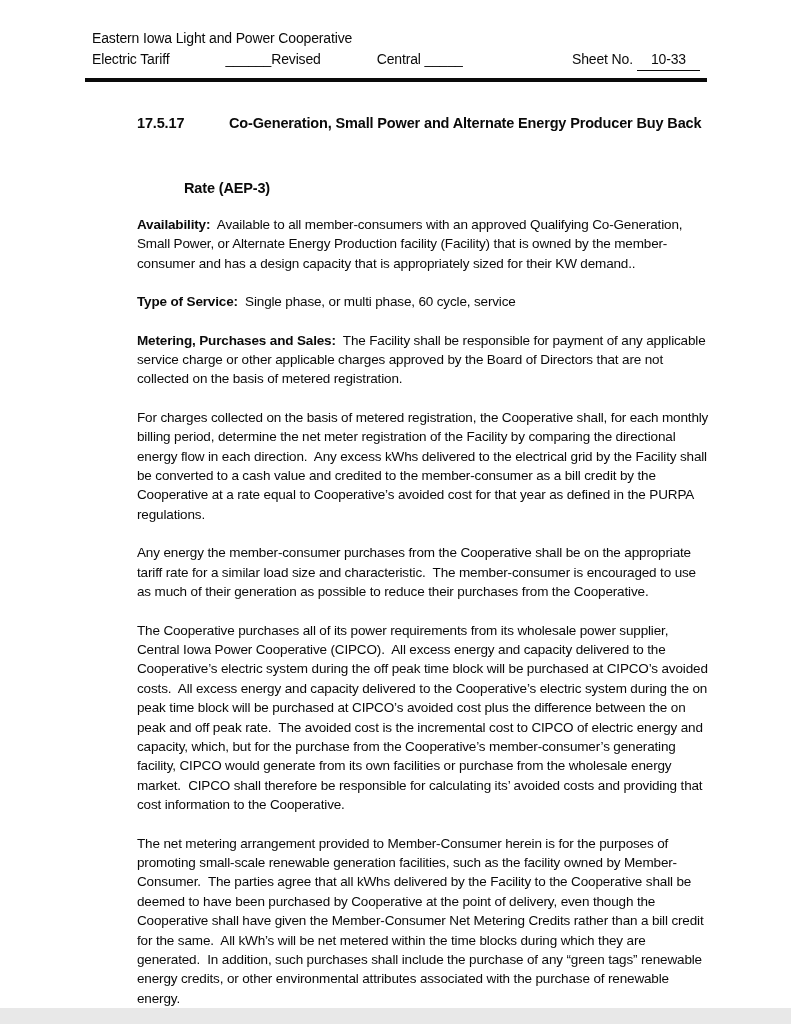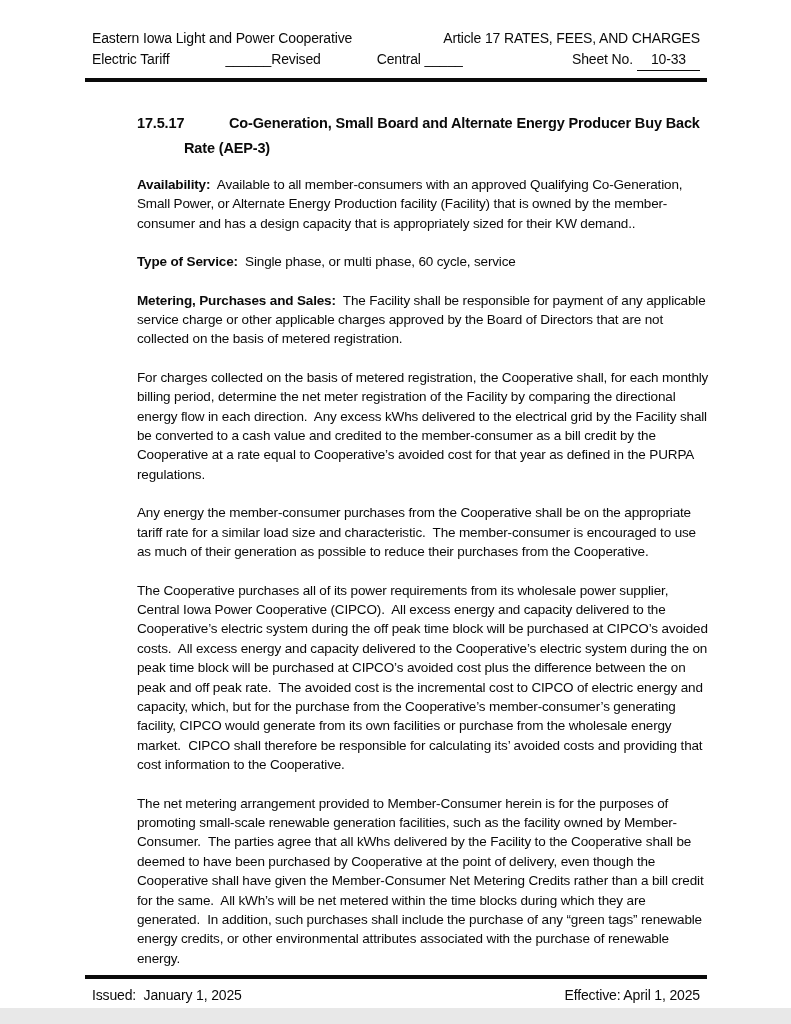--- a/index.html
+++ b/index.html
@@ -32,21 +32,21 @@
   }
   .rule {
     height: 4px;
     background: #0a0a0a;
     margin: 7px -7px 0 -7px;
   }
   
   .content { margin-left: 45px; width: 573px; }
   .heading { margin-top: 29px; font-weight: bold; font-size: 14.5px; line-height: 25px; }
   .heading .sec-num { display: inline-block; width: 92px; }
-  .heading-line2 { margin-left: 47px; }
+  .heading-line2 { margin-left: 47px; margin-top: 40px; }
   
   .body-text { margin-top: 14px; }
   .para {
     white-space: pre-wrap;
     line-height: 19.4px;
     margin-top: 19px;
   }
   .para:first-child { margin-top: 8px; }
   .plabel { font-weight: bold; }
   
@@ -55,35 +55,34 @@
   .footer .rule { margin-bottom: 7px; }
 </style>
 </head>
 <body>
 
 <div class="page">
 
   <div class="header">
     <div class="hdr-line hdr-line1">
       <span>Eastern Iowa Light and Power Cooperative</span>
-      <span>Article 17 RATES, FEES, AND CHARGES</span>
     </div>
     <div class="hdr-line">
       <span>Electric Tariff</span>
       <span class="hdr-revised">______Revised</span>
       <span class="hdr-cancels">Central _____</span>
       <span class="hdr-sheet"><span>Sheet No.</span><span class="sheet-value">10-33</span></span>
     </div>
     <div class="rule"></div>
   </div>
 
   <div class="content">
     <div class="heading">
       <div class="heading-line1">
-        <span class="sec-num">17.5.17</span><span>Co-Generation, Small Board and Alternate Energy Producer Buy Back</span>
+        <span class="sec-num">17.5.17</span><span>Co-Generation, Small Power and Alternate Energy Producer Buy Back</span>
       </div>
       <div class="heading-line2">Rate (AEP-3)</div>
     </div>
 
     <div class="body-text">
       <p class="para"><span class="plabel">Availability:</span><span>  Available to all member-consumers with an approved Qualifying Co-Generation, Small Power, or Alternate Energy Production facility (Facility) that is owned by the member-consumer and has a design capacity that is appropriately sized for their KW demand..</span></p>
 
       <p class="para"><span class="plabel">Type of Service:</span><span>  Single phase, or multi phase, 60 cycle, service</span></p>
 
       <p class="para"><span class="plabel">Metering, Purchases and Sales:</span><span>  The Facility shall be responsible for payment of any applicable service charge or other applicable charges approved by the Board of Directors that are not collected on the basis of metered registration.</span></p>

